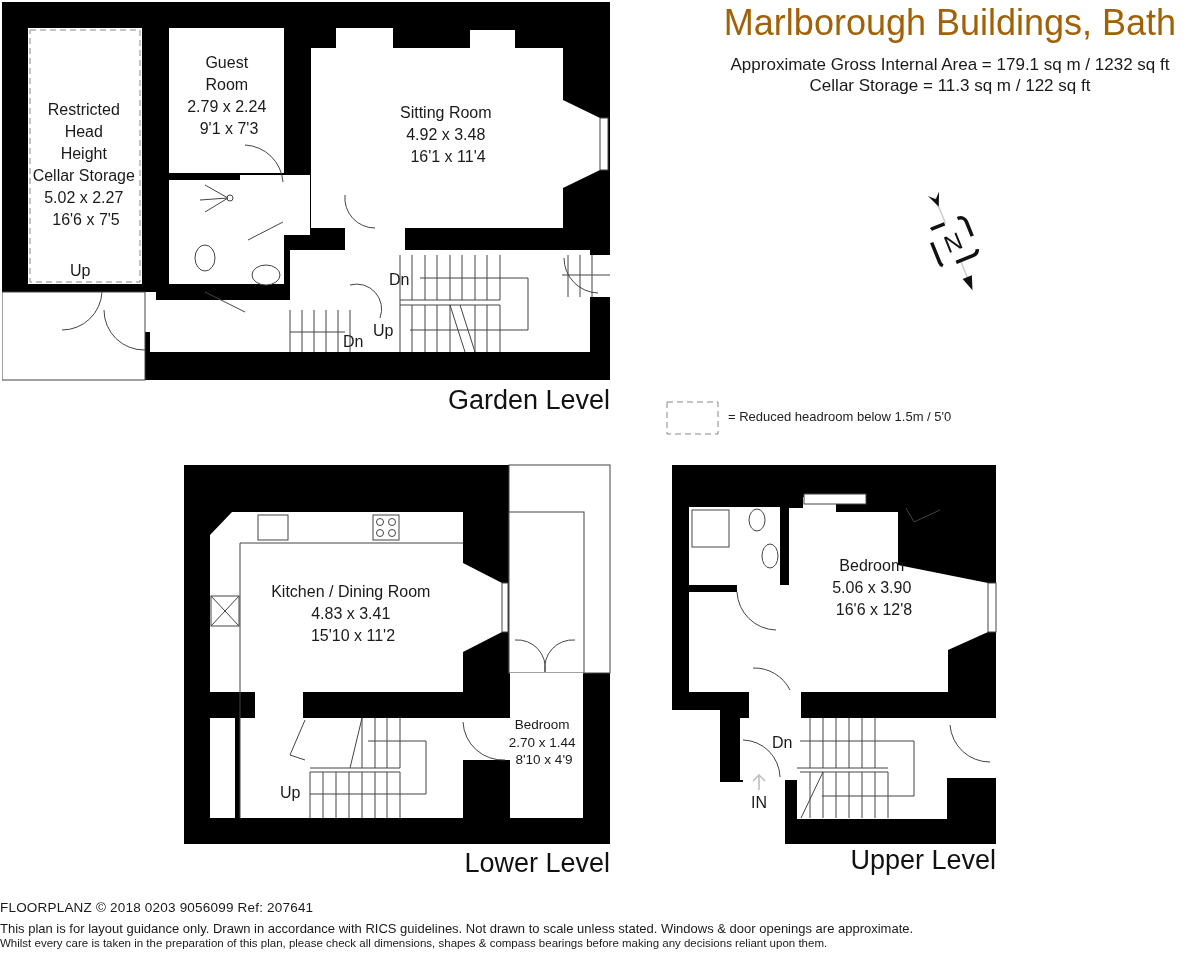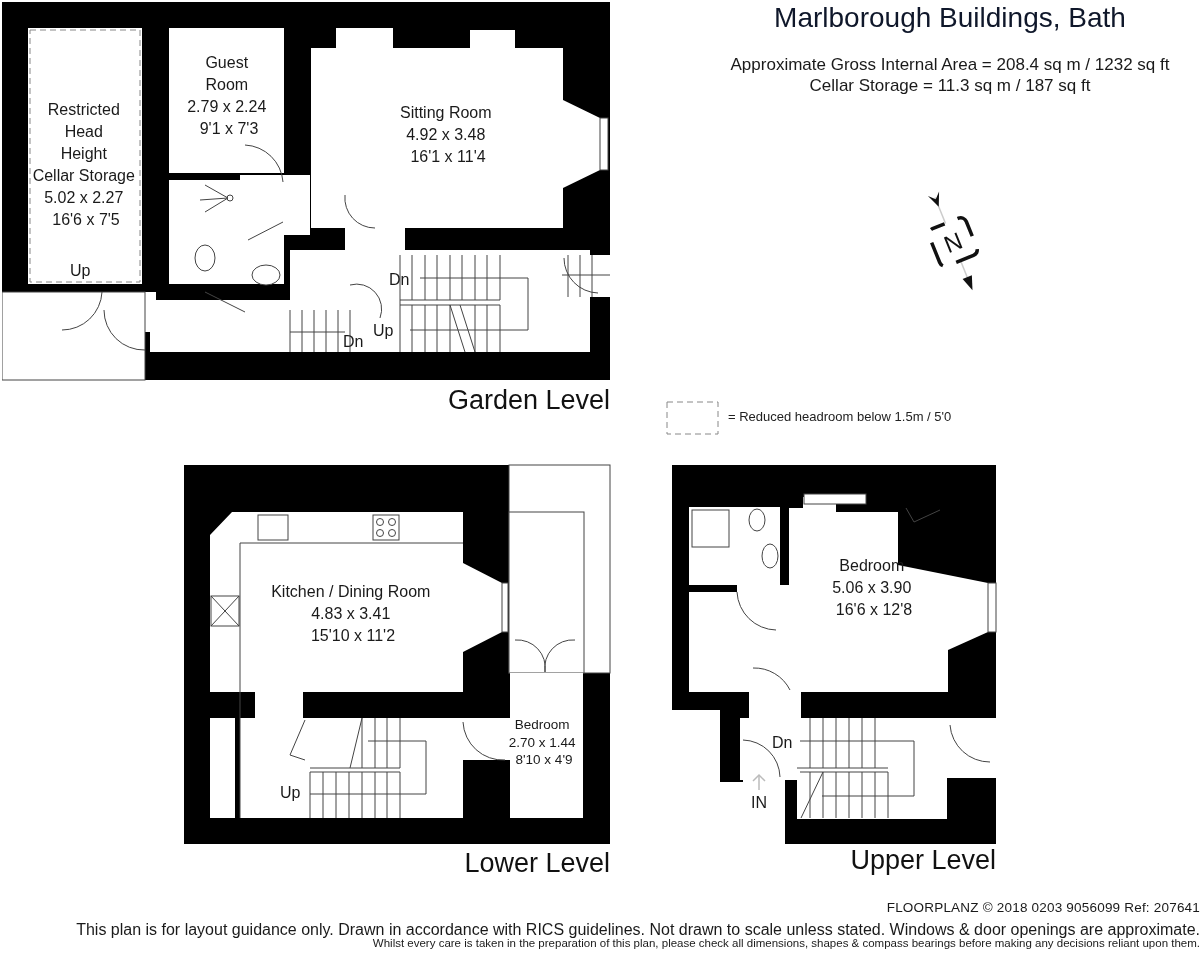--- a/index.html
+++ b/index.html
@@ -8,37 +8,37 @@
   svg { position: absolute; left: 0; top: 0; }
   .wall { fill: #000000; }
   .line { fill: none; stroke: #444444; stroke-width: 1; }
   .fixture { fill: #ffffff; stroke: #444444; stroke-width: 1; }
   .dash { fill: none; stroke: #888888; stroke-width: 1; stroke-dasharray: 6 4; }
   .room-text { font-family: "Liberation Sans", sans-serif; font-size: 16px; fill: #1a1a1a; text-anchor: middle; }
   .room-text-sm { font-family: "Liberation Sans", sans-serif; font-size: 13.5px; fill: #1a1a1a; text-anchor: middle; }
   .stair-label { font-family: "Liberation Sans", sans-serif; font-size: 16px; fill: #1a1a1a; }
   .level-label { font-family: "Liberation Sans", sans-serif; font-size: 27px; fill: #111111; text-anchor: end; }
   .title { position: absolute; left: 700px; width: 500px; top: 2px; text-align: center;
-           font-family: "Liberation Sans", sans-serif; font-size: 28px; color: #0f172a; }
+           font-family: "Liberation Sans", sans-serif; font-size: 36px; color: #a16207; }
   .areas { position: absolute; left: 700px; width: 500px; top: 54px; text-align: center;
            font-family: "Liberation Sans", sans-serif; font-size: 17px; line-height: 21px; color: #1a1a1a; }
   .legend-text { position: absolute; left: 728px; top: 409px; font-family: "Liberation Sans", sans-serif;
            font-size: 13px; color: #222; }
-  .footer { position: absolute; left: 0; width: 1200px; text-align: right; font-family: "Liberation Sans", sans-serif; color: #1a1a1a; }
+  .footer { position: absolute; left: 0; width: 1200px; text-align: left; font-family: "Liberation Sans", sans-serif; color: #1a1a1a; }
   .f1 { top: 900px; font-size: 13.5px; letter-spacing: 0.2px; }
-  .f2 { top: 921px; font-size: 16px; }
+  .f2 { top: 921px; font-size: 13px; }
   .f3 { top: 937px; font-size: 11.5px; }
 </style>
 </head>
 <body>
 
 <div class="title">Marlborough Buildings, Bath</div>
 <div class="areas">
-  <div>Approximate Gross Internal Area = 208.4 sq m / 1232 sq ft</div>
-  <div>Cellar Storage = 11.3 sq m / 187 sq ft</div>
+  <div>Approximate Gross Internal Area = 179.1 sq m / 1232 sq ft</div>
+  <div>Cellar Storage = 11.3 sq m / 122 sq ft</div>
 </div>
 
 <svg width="1200" height="955" viewBox="0 0 1200 955">
 
   <g>
 
     <path class="wall" d="M2,2 H610 V380 H145 V352 H2 Z"></path>
 
     <rect x="28" y="28" width="114" height="256" fill="#fff"></rect>
 

